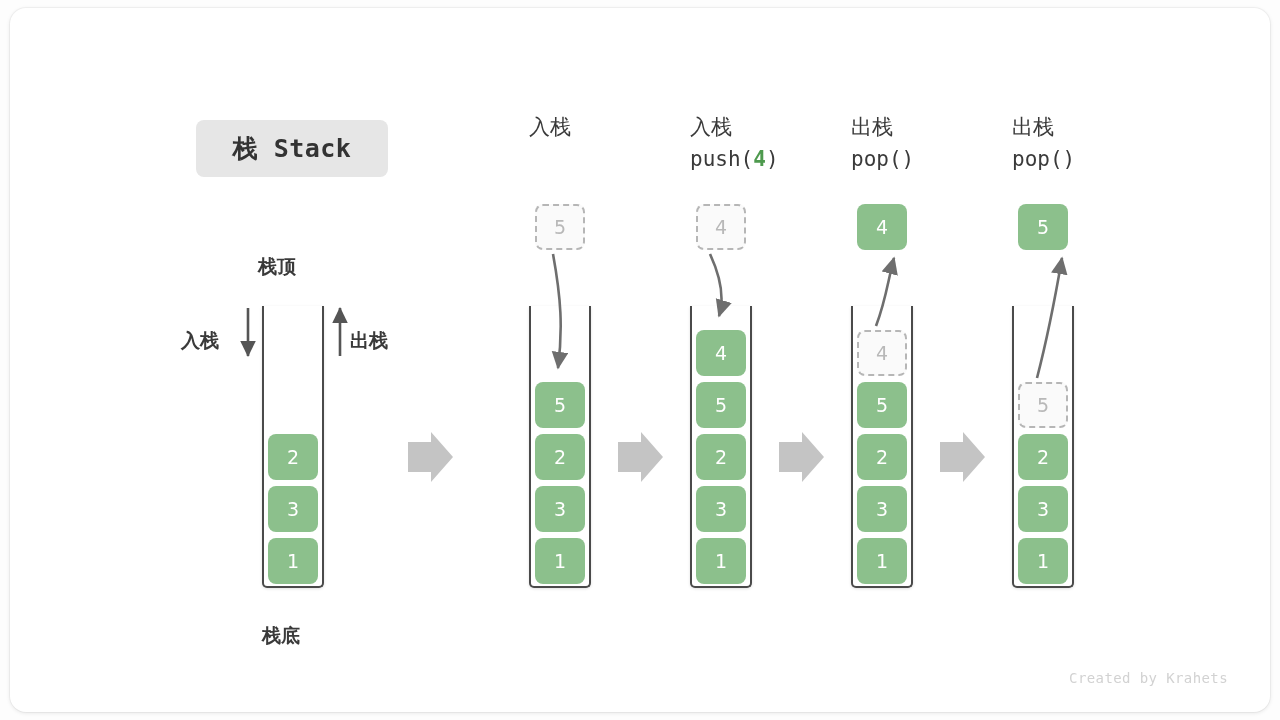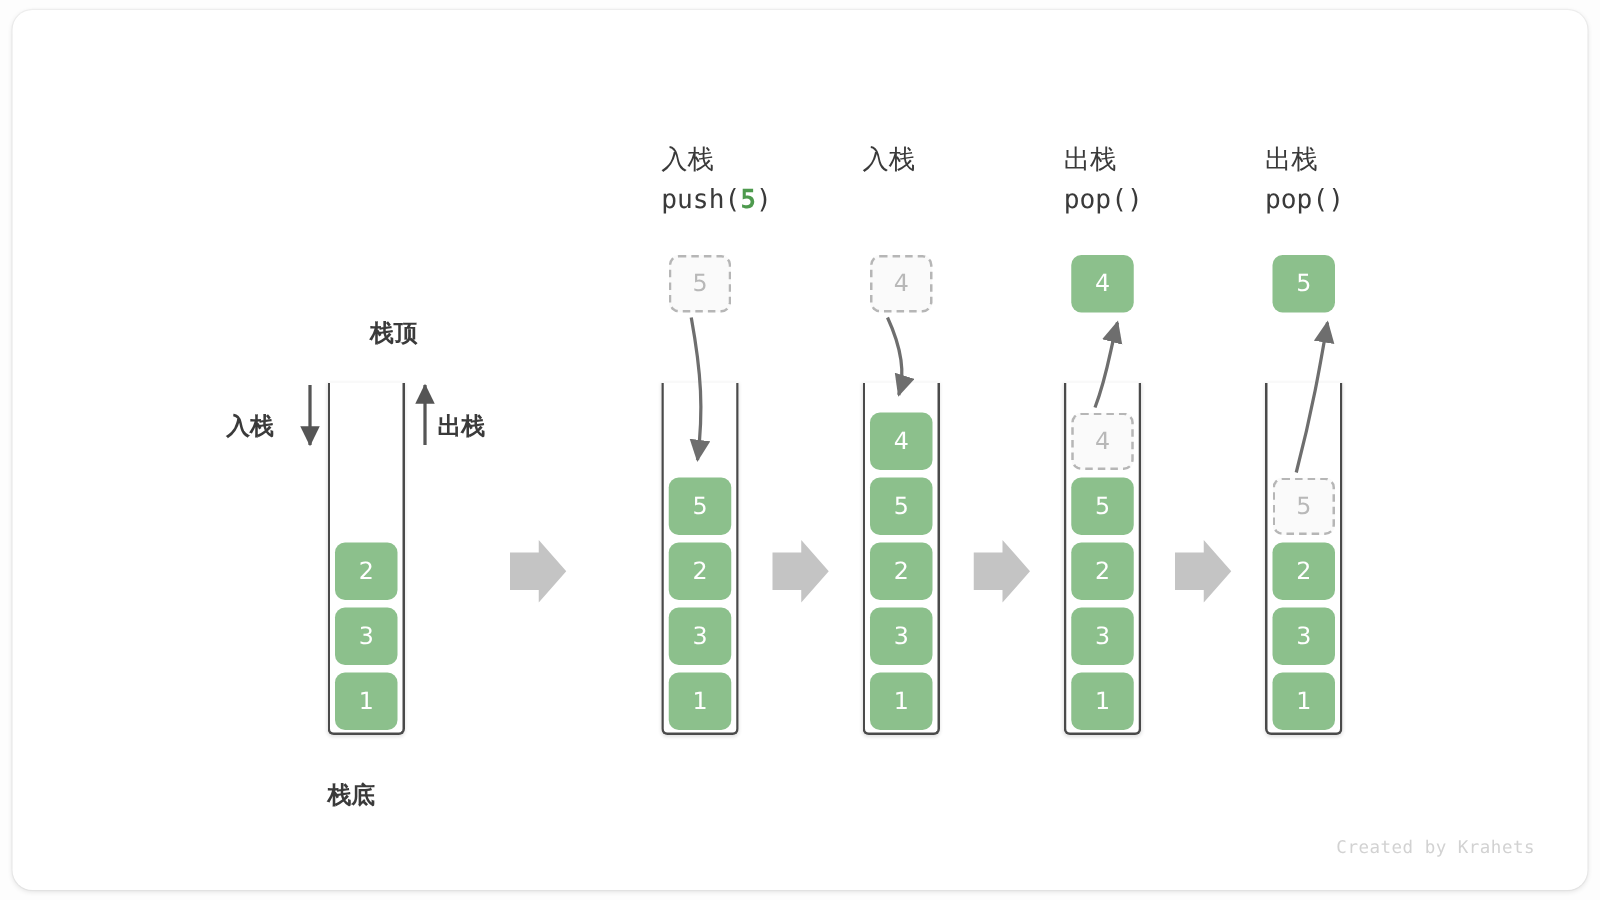--- a/index.html
+++ b/index.html
@@ -52,21 +52,21 @@
 
   
   .cn-label {
     position: absolute;
     font-family: "DejaVu Sans", "Liberation Sans", sans-serif;
     font-size: 19px;
     font-weight: bold;
     color: #3a3a3a;
     white-space: nowrap;
   }
-  #label-top   { left: 260px; top: 246px; width: 64px; text-align: right; }
+  #label-top   { left: 248px; top: 246px; width: 64px; text-align: left; }
   #label-bottom{ left: 252px; top: 615px; width: 64px; text-align: left; }
   #label-push-left  { left: 171px; top: 320px; }
   #label-pop-left   { left: 340px; top: 320px; }
 
   
   .op-header {
     position: absolute;
     top: 104px;
     width: 190px;
     text-align: left;
@@ -160,48 +160,49 @@
     color: #d2d2d2;
     letter-spacing: 0.4px;
   }
 </style>
 </head>
 <body>
 
 <div id="canvas">
   <div id="card">
 
+    <div id="title-chip">栈 Stack</div>
 
     <div class="cn-label" id="label-top">栈顶</div>
     <div class="cn-label" id="label-bottom">栈底</div>
     <div class="cn-label" id="label-push-left">入栈</div>
     <div class="cn-label" id="label-pop-left">出栈</div>
 
     <div id="panels-root">
         <div class="stack-wrap" style="left: 0px; top: 0px;">
           <div class="stack-container" style="left: 252px; top: 298px; height: 282px;"></div>
           <div class="cell filled" style="left: 258px; top: 426px;">2</div>
           <div class="cell filled" style="left: 258px; top: 478px;">3</div>
           <div class="cell filled" style="left: 258px; top: 530px;">1</div>
         </div>
         <div class="stack-wrap" style="left: 0px; top: 0px;">
           <div class="op-header" style="left: 519px;">
             <span class="op-cn">入栈</span>
-            <span class="op-code">push(<span class="arg">5</span>)</span>
           </div>
           <div class="float-box ghost" style="left: 525px; top: 196px;">5</div>
           <div class="stack-container" style="left: 519px; top: 298px; height: 282px;"></div>
           <div class="cell filled" style="left: 525px; top: 374px;">5</div>
           <div class="cell filled" style="left: 525px; top: 426px;">2</div>
           <div class="cell filled" style="left: 525px; top: 478px;">3</div>
           <div class="cell filled" style="left: 525px; top: 530px;">1</div>
         </div>
         <div class="stack-wrap" style="left: 0px; top: 0px;">
           <div class="op-header" style="left: 680px;">
             <span class="op-cn">入栈</span>
+            <span class="op-code">push(<span class="arg">4</span>)</span>
           </div>
           <div class="float-box ghost" style="left: 686px; top: 196px;">4</div>
           <div class="stack-container" style="left: 680px; top: 298px; height: 282px;"></div>
           <div class="cell filled" style="left: 686px; top: 322px;">4</div>
           <div class="cell filled" style="left: 686px; top: 374px;">5</div>
           <div class="cell filled" style="left: 686px; top: 426px;">2</div>
           <div class="cell filled" style="left: 686px; top: 478px;">3</div>
           <div class="cell filled" style="left: 686px; top: 530px;">1</div>
         </div>
         <div class="stack-wrap" style="left: 0px; top: 0px;">

